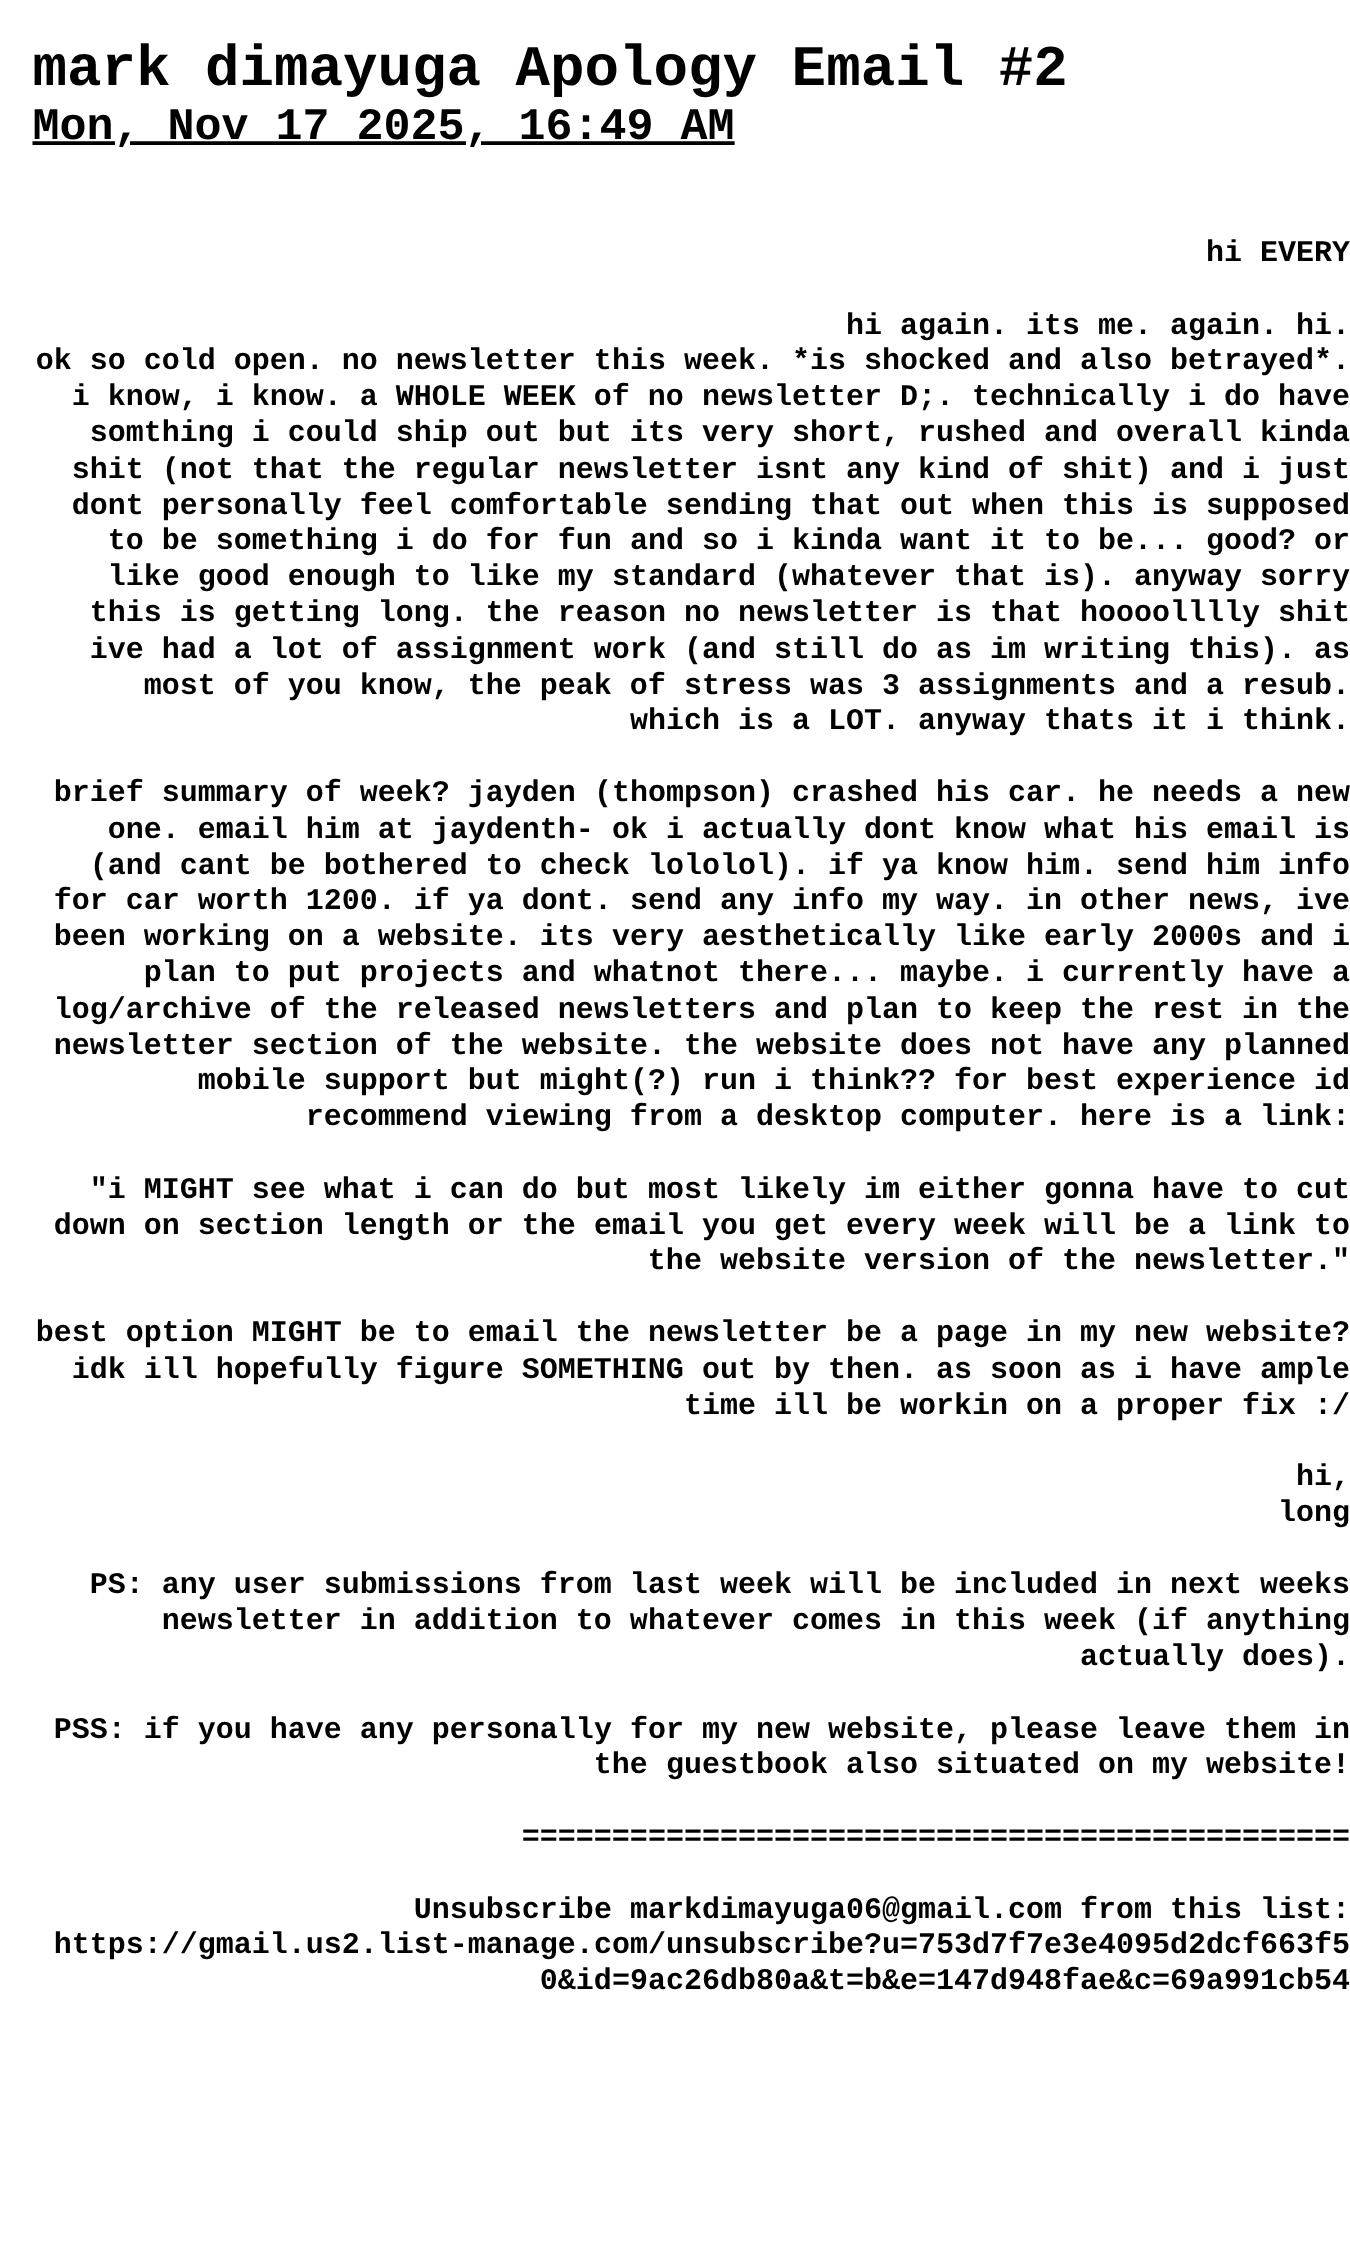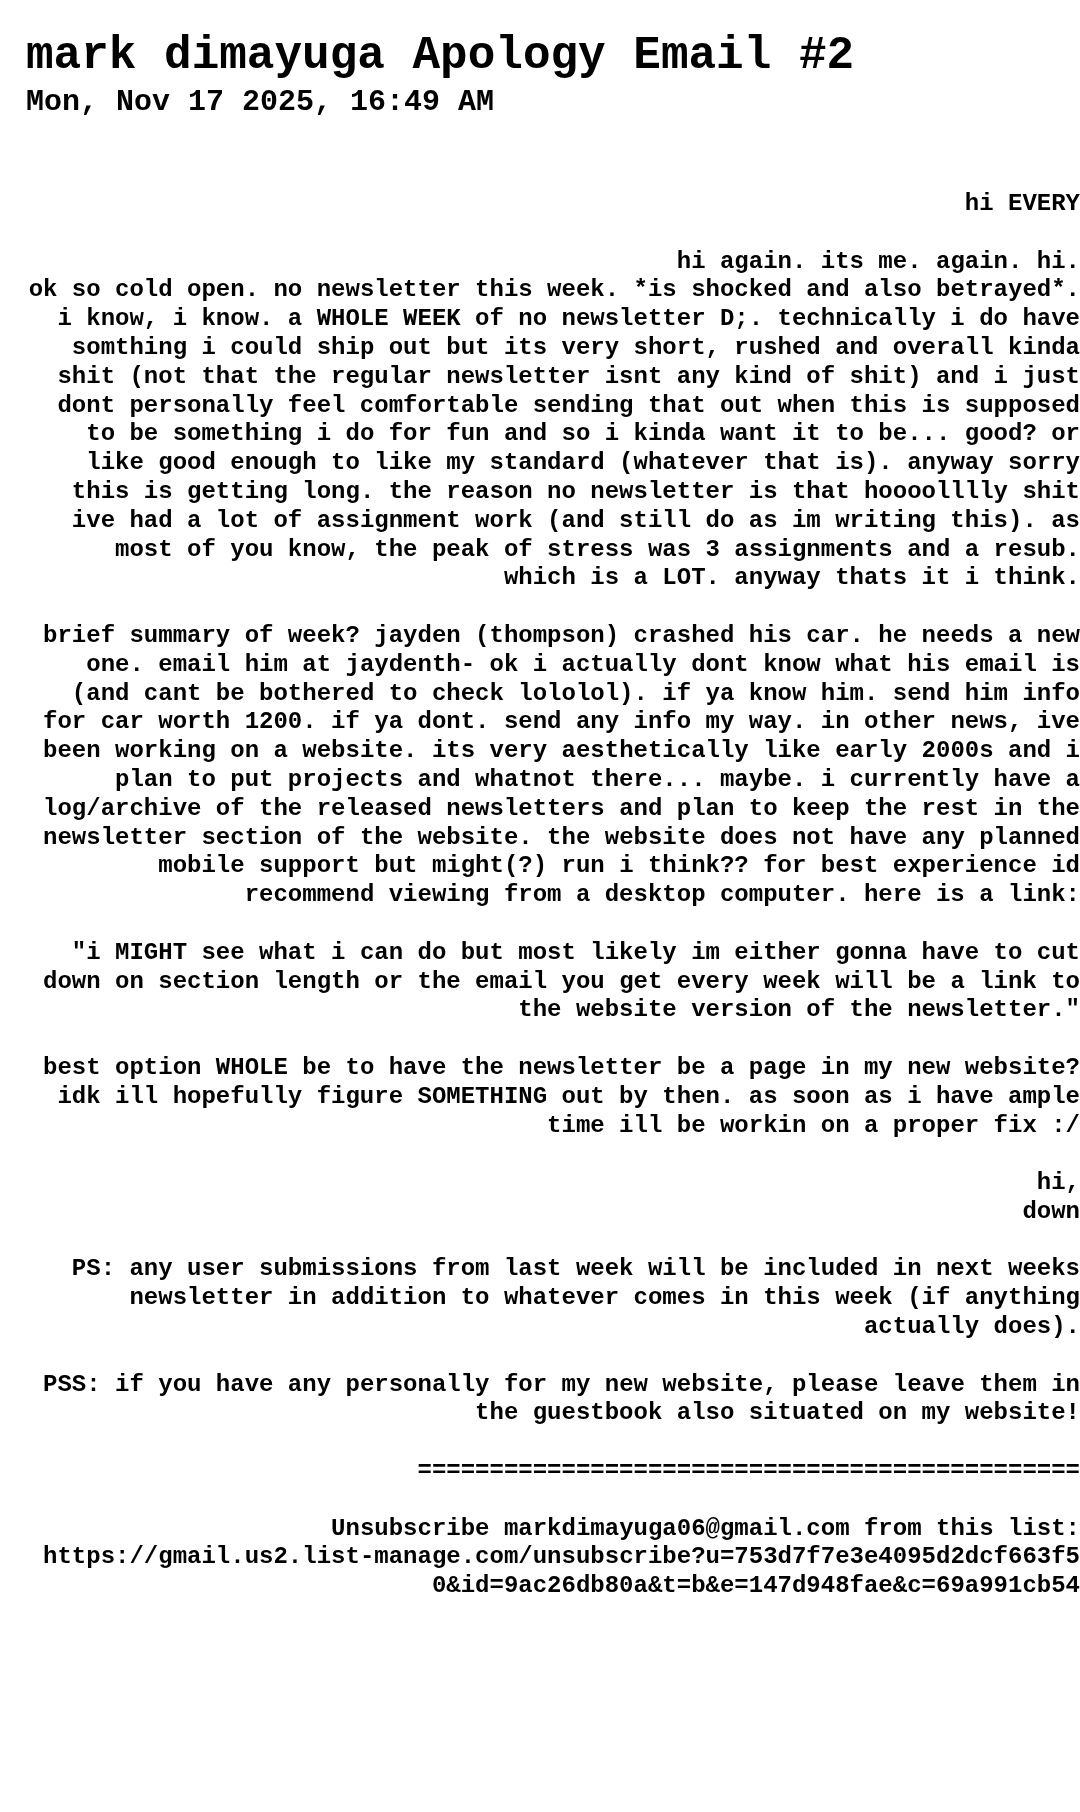--- a/index.html
+++ b/index.html
@@ -19,24 +19,25 @@
     padding: 28px 0 0 26px;
     overflow: hidden;
   }
   .email-title {
     font-size: 46px;
     line-height: 56px;
     margin: 0;
     white-space: pre;
   }
   .email-date {
-    font-size: 30px;
+    font-size: 36px;
     line-height: 32px;
     margin-top: 2px;
     white-space: pre;
+    text-decoration: underline;
   }
   .email-body {
     margin-top: 72px;
     font-size: 24px;
     line-height: 28.8px;
   }
   .para {
     margin: 0 0 28.8px 0;
     white-space: pre;
     text-align: right;
@@ -72,25 +73,25 @@
 for car worth 1200. if ya dont. send any info my way. in other news, ive
 been working on a website. its very aesthetically like early 2000s and i
 plan to put projects and whatnot there... maybe. i currently have a
 log/archive of the released newsletters and plan to keep the rest in the
 newsletter section of the website. the website does not have any planned
 mobile support but might(?) run i think?? for best experience id
 recommend viewing from a desktop computer. here is a link:</div>
       <div class="para">"i MIGHT see what i can do but most likely im either gonna have to cut
 down on section length or the email you get every week will be a link to
 the website version of the newsletter."</div>
-      <div class="para">best option WHOLE be to have the newsletter be a page in my new website?
+      <div class="para">best option MIGHT be to email the newsletter be a page in my new website?
 idk ill hopefully figure SOMETHING out by then. as soon as i have ample
 time ill be workin on a proper fix :/</div>
       <div class="para">hi,
-down</div>
+long</div>
       <div class="para">PS: any user submissions from last week will be included in next weeks
 newsletter in addition to whatever comes in this week (if anything
 actually does).</div>
       <div class="para">PSS: if you have any personally for my new website, please leave them in
 the guestbook also situated on my website!</div>
       <div class="para">==============================================</div>
       <div class="para">Unsubscribe markdimayuga06@gmail.com from this list:
 https://gmail.us2.list-manage.com/unsubscribe?u=753d7f7e3e4095d2dcf663f5
 0&amp;id=9ac26db80a&amp;t=b&amp;e=147d948fae&amp;c=69a991cb54</div>
     </div>

